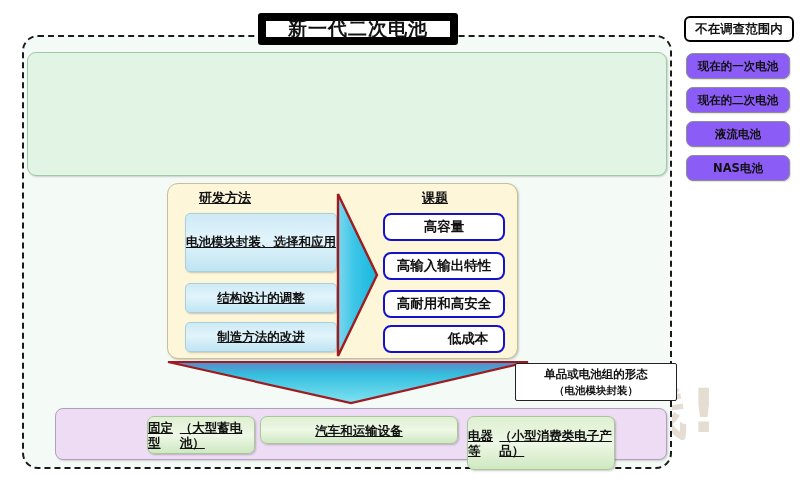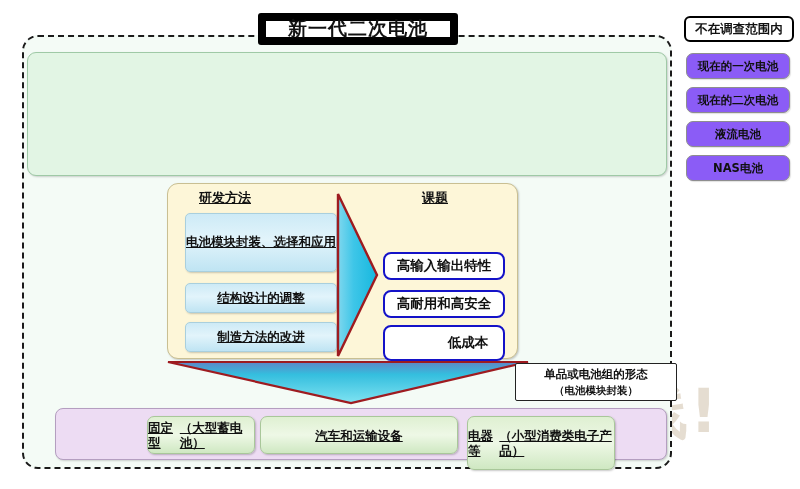--- a/index.html
+++ b/index.html
@@ -223,23 +223,24 @@
 
   <div class="rnd-panel"></div>
 
   <div class="col-head" style="left:199px;top:189px;">研发方法</div>
   <div class="col-head" style="left:422px;top:189px;">课题</div>
 
   <div class="cyanbox" style="left:185px;top:213px;width:152px;height:59px;">电池模块封装、选择和应用</div>
   <div class="cyanbox" style="left:185px;top:283px;width:152px;height:30px;">结构设计的调整</div>
   <div class="cyanbox" style="left:185px;top:322px;width:152px;height:30px;">制造方法的改进</div>
 
+  <div class="bluebox" style="left:383px;top:213px;width:122px;height:28px;">高容量</div>
   <div class="bluebox" style="left:383px;top:252px;width:122px;height:28px;">高输入输出特性</div>
   <div class="bluebox" style="left:383px;top:290px;width:122px;height:28px;">高耐用和高安全</div>
-  <div class="bluebox" style="left:383px;top:325px;width:122px;height:36px;padding-left:48px;">低成本</div>
+  <div class="bluebox" style="left:383px;top:325px;width:122px;height:28px;padding-left:48px;">低成本</div>
 
   <div class="arrow-right">
     <svg width="46" height="166" viewBox="0 0 46 166">
       <defs>
         <linearGradient id="gRight" x1="0" y1="0" x2="1" y2="0">
           <stop offset="0%" stop-color="#7fd7ee"></stop>
           <stop offset="40%" stop-color="#3ec6e8"></stop>
           <stop offset="100%" stop-color="#16b7de"></stop>
         </linearGradient>
       </defs>
@@ -265,21 +266,21 @@
     <span class="sub">（电池模块封装）</span>
   </div>
 
   <div class="app-panel"></div>
   <div class="sect-label" style="left:66px;top:421px;font-size:12.5px;">应用产业</div>
 
   <div class="gbox" style="left:147px;top:416px;width:108px;height:38px;">
     <span class="l1">固定型</span>
     <span class="l2">（大型蓄电池）</span>
   </div>
-  <div class="gbox" style="left:260px;top:416px;width:198px;height:38px;">
+  <div class="gbox" style="left:260px;top:416px;width:198px;height:28px;">
     <span class="l1">汽车和运输设备</span>
   </div>
   <div class="gbox" style="left:467px;top:416px;width:148px;height:54px;">
     <span class="l1">电器等</span>
     <span class="l2">（小型消费类电子产品）</span>
   </div>
 
 </div>
 
 </body></html>

